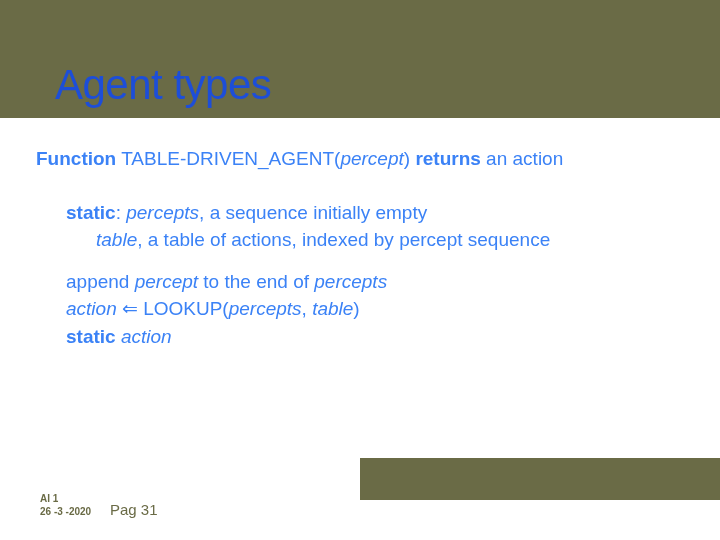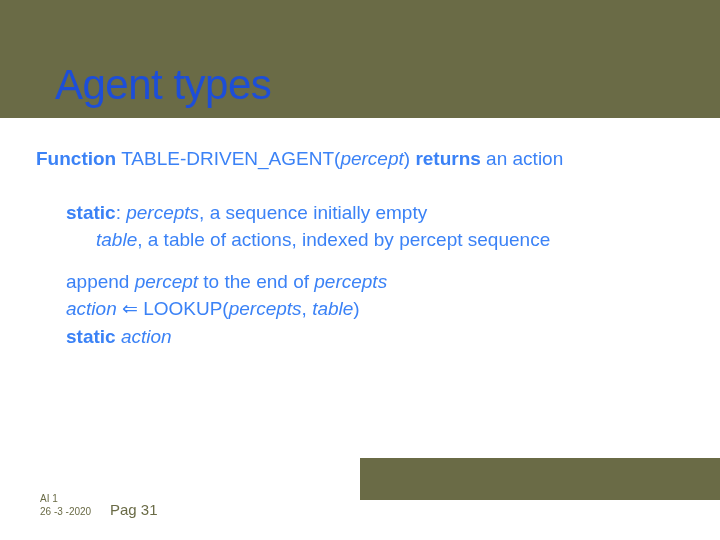--- a/index.html
+++ b/index.html
@@ -57,21 +57,21 @@
     background: #6a6b46;
   }
   .footer-left {
     position: absolute;
     left: 40px;
     bottom: 22px;
     color: #6a6b46;
     font-size: 10px;
     line-height: 1.25;
   }
-  .footer-left .line { display: block; }
+  .footer-left .line { display: block; font-weight: bold; }
   .footer-page {
     position: absolute;
     left: 110px;
     bottom: 22px;
     color: #6a6b46;
     font-size: 15px;
   }
 </style>
 </head>
 <body>

